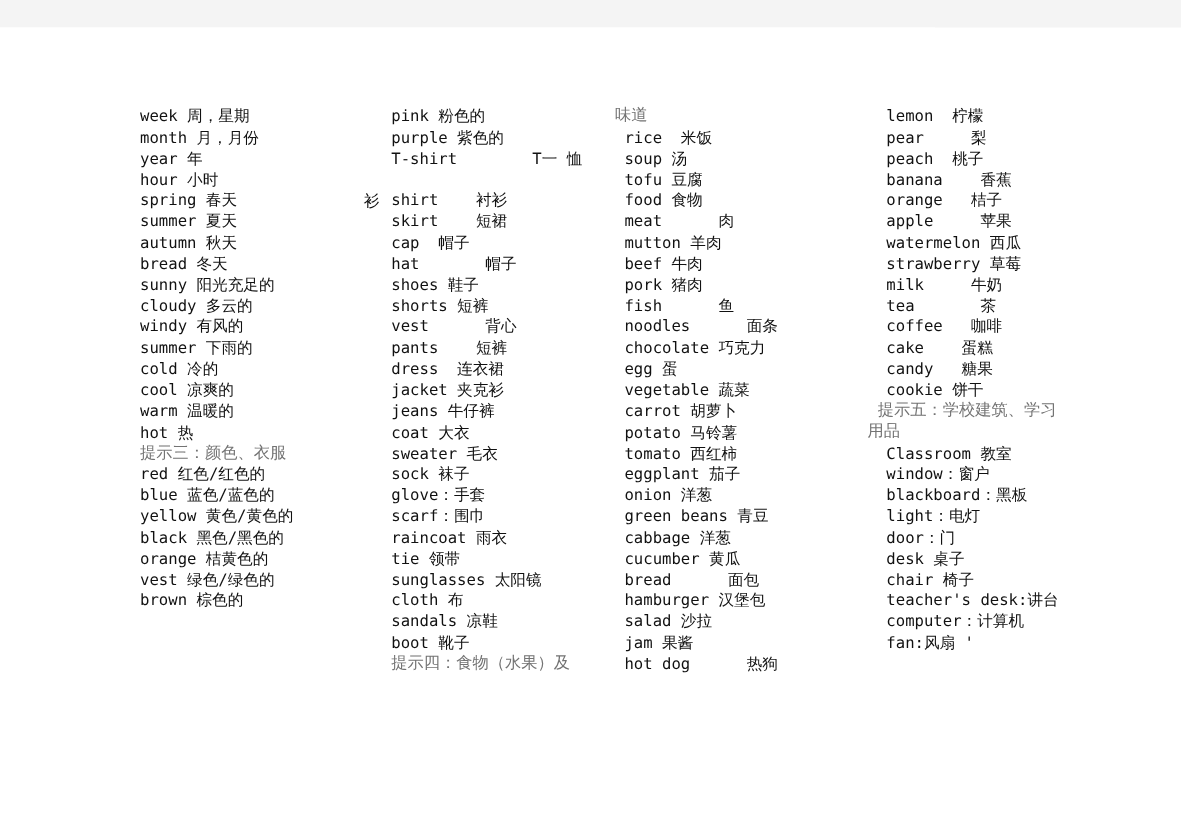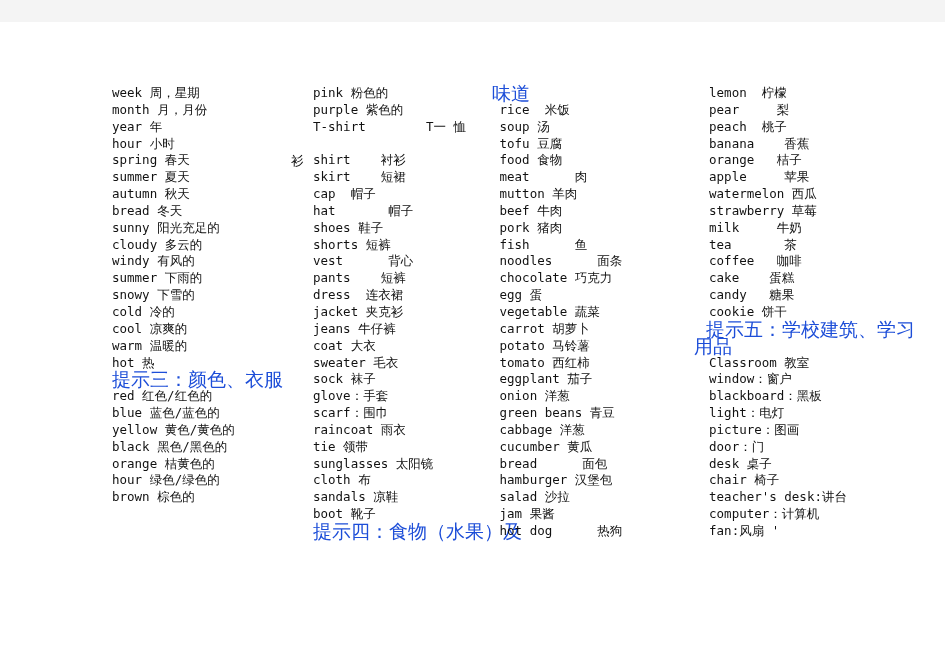--- a/index.html
+++ b/index.html
@@ -39,22 +39,22 @@
 
   .entry {
     font-size: 12.5px;
     line-height: 16.85px;
     color: #111111;
     white-space: pre;
     letter-spacing: 0px;
   }
 
   .heading {
-    color: #1d4ed8;
-    font-size: 19px;
+    color: #737373;
+    font-size: 13px;
     line-height: 16.85px;
     font-family: "DejaVu Sans", "Liberation Sans", sans-serif;
     white-space: pre;
   }
 
   .spacer { height: 16.85px; }
 
   .orphan {
     position: absolute;
     left: 291px;
@@ -78,32 +78,31 @@
       <div class="entry">year 年</div>
       <div class="entry">hour 小时</div>
       <div class="entry">spring 春天</div>
       <div class="entry">summer 夏天</div>
       <div class="entry">autumn 秋天</div>
       <div class="entry">bread 冬天</div>
       <div class="entry">sunny 阳光充足的</div>
       <div class="entry">cloudy 多云的</div>
       <div class="entry">windy 有风的</div>
       <div class="entry">summer 下雨的</div>
-      <div class="entry">snowy 下雪的</div>
       <div class="entry">cold 冷的</div>
       <div class="entry">cool 凉爽的</div>
       <div class="entry">warm 温暖的</div>
       <div class="entry">hot 热</div>
       <div class="heading">提示三：颜色、衣服</div>
       <div class="entry">red 红色/红色的</div>
       <div class="entry">blue 蓝色/蓝色的</div>
       <div class="entry">yellow 黄色/黄色的</div>
       <div class="entry">black 黑色/黑色的</div>
       <div class="entry">orange 桔黄色的</div>
-      <div class="entry">hour 绿色/绿色的</div>
+      <div class="entry">vest 绿色/绿色的</div>
       <div class="entry">brown 棕色的</div>
     </div>
   <div class="col" id="col2">
       <div class="entry">pink 粉色的</div>
       <div class="entry">purple 紫色的</div>
       <div class="entry">T-shirt        T一 恤</div>
       <div class="spacer"></div>
       <div class="entry">shirt    衬衫</div>
       <div class="entry">skirt    短裙</div>
       <div class="entry">cap  帽子</div>
@@ -171,21 +170,20 @@
       <div class="entry">  coffee   咖啡</div>
       <div class="entry">  cake    蛋糕</div>
       <div class="entry">  candy   糖果</div>
       <div class="entry">  cookie 饼干</div>
       <div class="heading">  提示五：学校建筑、学习</div>
       <div class="heading">用品</div>
       <div class="entry">  Classroom 教室</div>
       <div class="entry">  window：窗户</div>
       <div class="entry">  blackboard：黑板</div>
       <div class="entry">  light：电灯</div>
-      <div class="entry">  picture：图画</div>
       <div class="entry">  door：门</div>
       <div class="entry">  desk 桌子</div>
       <div class="entry">  chair 椅子</div>
       <div class="entry">  teacher's desk:讲台</div>
       <div class="entry">  computer：计算机</div>
       <div class="entry">  fan:风扇 '</div>
     </div>
 
   <div class="orphan">衫</div>
 

